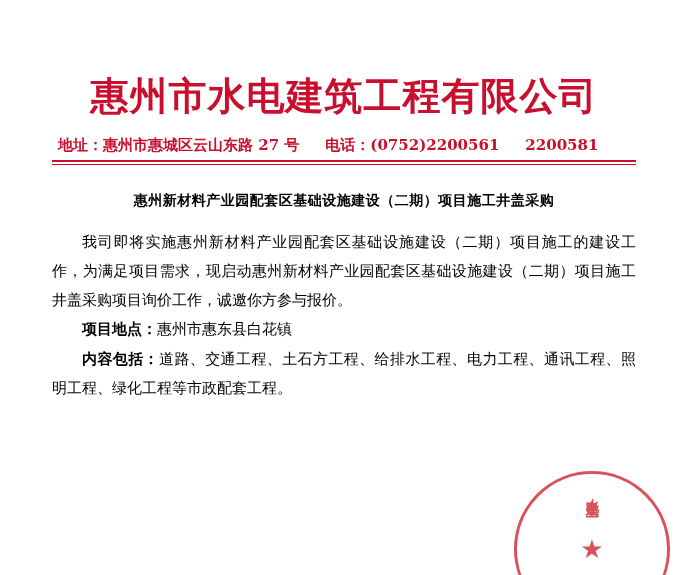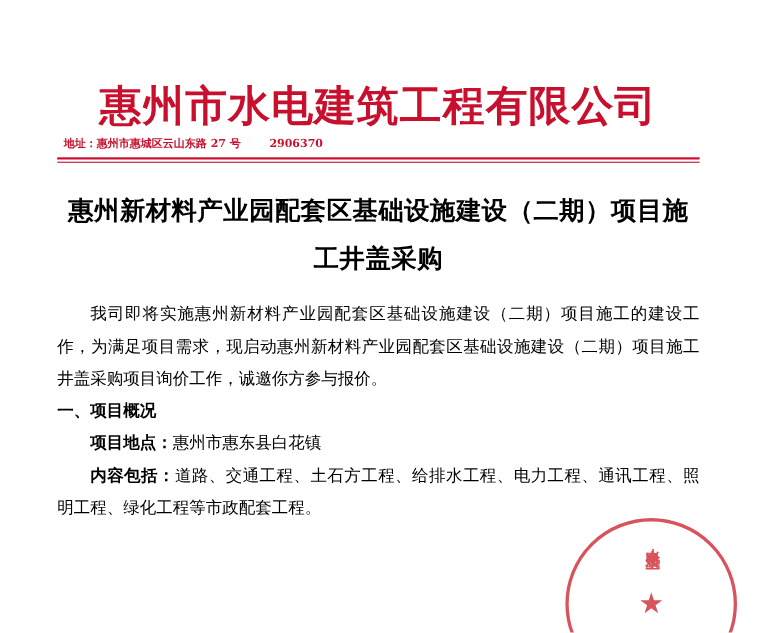--- a/index.html
+++ b/index.html
@@ -29,23 +29,23 @@
   .company-name {
     color: #c8102e;
     font-family: "DejaVu Serif", "Liberation Serif", serif;
     font-weight: bold;
     font-size: 38px;
     letter-spacing: 1px;
     line-height: 1.25;
     white-space: nowrap;
   }
   .contact-line {
-    margin-top: 4px;
+    margin-top: 16px;
     color: #c8102e;
-    font-size: 10px;
+    font-size: 15px;
     font-weight: bold;
     display: flex;
     justify-content: flex-start;
     align-items: baseline;
     white-space: nowrap;
     padding-left: 6px;
   }
   .contact-seg { margin-right: 26px; }
   .contact-seg:last-child { margin-right: 0; }
   .rule-wrap {
@@ -56,21 +56,21 @@
     background: #c8102e;
   }
   .rule-gap { height: 2px; }
   .rule-thin {
     height: 1px;
     background: #c8102e;
   }
   .doc-title {
     margin-top: 22px;
     text-align: center;
-    font-size: 23px;
+    font-size: 14px;
     font-weight: bold;
     line-height: 1.9;
     letter-spacing: 0.5px;
   }
   .body-text {
     margin-top: 14px;
     font-size: 15px;
     line-height: 1.95;
     text-align: justify;
   }
@@ -136,37 +136,37 @@
 </head>
 <body>
 
 <div class="page">
 
   <div class="letterhead">
     <div class="company-name">惠州市水电建筑工程有限公司</div>
 
     <div class="contact-line">
       <span class="contact-seg"><span>地址：</span><span>惠州市惠城区云山东路 27 号</span></span>
-      <span class="contact-seg">2906370</span>
+      <span class="contact-seg"><span>电话：</span><span>(0752)2200561</span></span>
+      <span class="contact-seg">2200581</span>
     </div>
 
     <div class="rule-wrap">
       <div class="rule-thick"></div>
       <div class="rule-gap"></div>
       <div class="rule-thin"></div>
     </div>
   </div>
 
   <div class="doc-title">
     <div>惠州新材料产业园配套区基础设施建设（二期）项目施工井盖采购</div>
   </div>
 
   <div class="body-text">
     <p class="p-block p-indent">我司即将实施惠州新材料产业园配套区基础设施建设（二期）项目施工的建设工作，为满足项目需求，现启动惠州新材料产业园配套区基础设施建设（二期）项目施工井盖采购项目询价工作，诚邀你方参与报价。</p>
-    <p class="p-block section-head">一、项目概况</p>
 
 
     <p class="p-block item-line">
       <span class="item-label">项目地点：</span><span>惠州市惠东县白花镇</span>
     </p>
 
 
     <p class="p-block item-line">
       <span class="item-label">内容包括：</span><span>道路、交通工程、土石方工程、给排水工程、电力工程、通讯工程、照明工程、绿化工程等市政配套工程。</span>
     </p>

